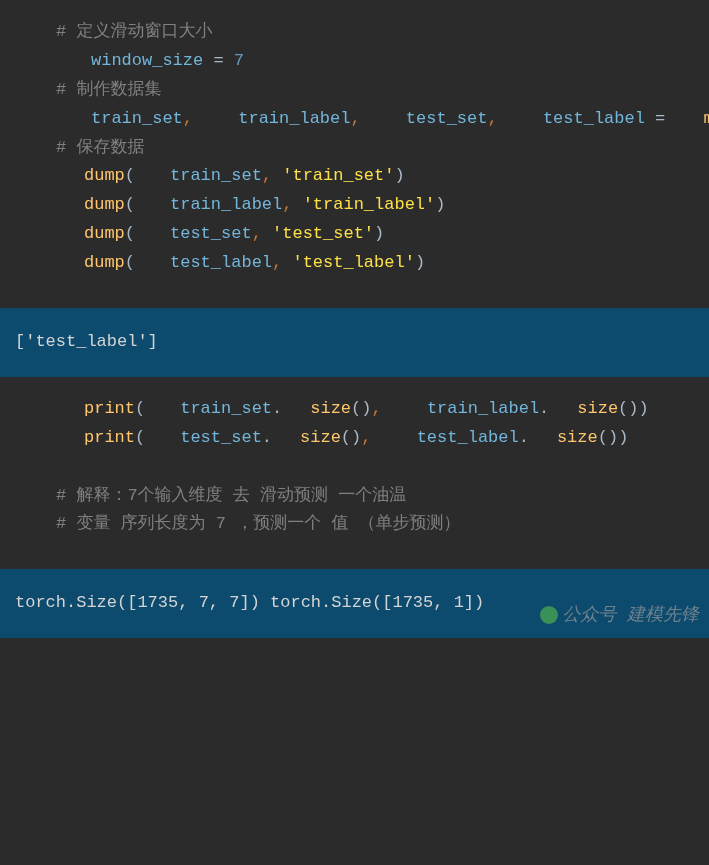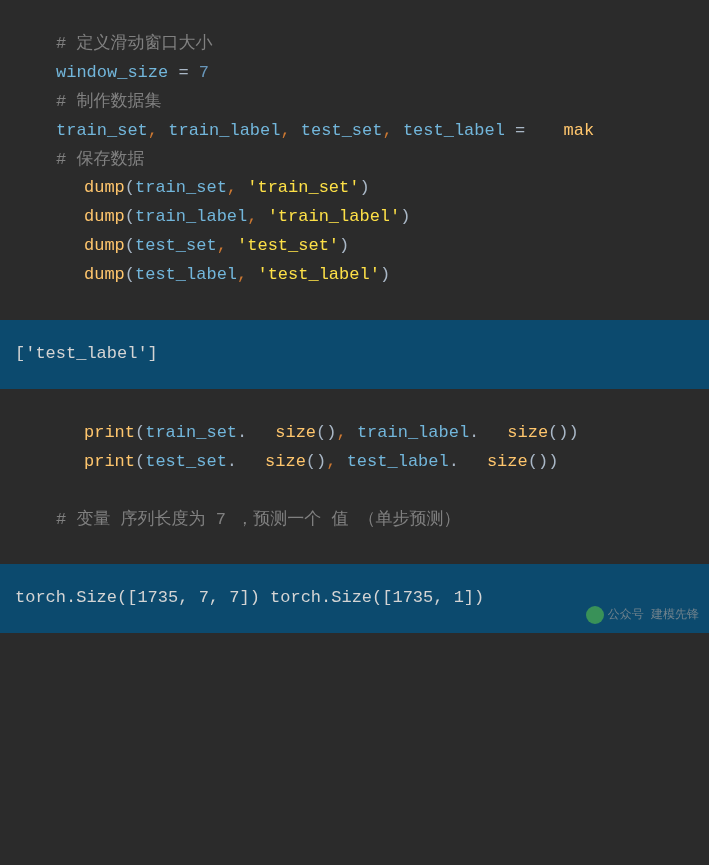--- a/index.html
+++ b/index.html
@@ -10,46 +10,47 @@
     body {
       font-family: 'Consolas', 'Monaco', 'Courier New', monospace;
       background: #2b2b2b;
       color: #a9b7c6;
       width: 709px;
       font-size: 17px;
       line-height: 1.7;
     }
     .code-block {
       background: #2b2b2b;
-      padding: 30px 15px 30px 56px;
+      padding: 18px 15px 30px 56px;
     }
     .output-block {
       background: #0c4a6e;
       color: #d4d4d4;
       padding: 20px 15px;
       font-size: 17px;
     }
     .comment { color: #808080; }
-    .variable { color: #72b6db; }
+    .variable { color: #72b6db; margin-left: 35px; }
     .operator { color: #a9b7c6; }
     .number { color: #6897bb; }
     .function { color: #ffc66d; margin-left: 28px; }
     .string { color: #fde047; }
     .paren { color: #a9b7c6; }
     .comma { color: #cc7832; }
     .dot { color: #a9b7c6; }
     .line {
       white-space: pre;
     }
     .watermark {
       position: absolute;
       right: 10px;
       color: #999;
-      font-size: 12px;
+      font-size: 18px;
       opacity: 0.7;
+      font-style: italic;
     }
     .watermark-container {
       position: relative;
     }
     .wm-icon {
       display: inline-block;
       width: 18px;
       height: 18px;
       background: #4caf50;
       border-radius: 50%;
@@ -74,20 +75,21 @@
 </div>
 
 <div class="output-block">
   <div class="line">['test_label']</div>
 </div>
 
 <div class="code-block">
   <div class="line"><span class="function">print</span><span class="paren">(</span><span class="variable">train_set</span><span class="dot">.</span><span class="function">size</span><span class="paren">(</span><span class="paren">)</span><span class="comma">, </span><span class="variable">train_label</span><span class="dot">.</span><span class="function">size</span><span class="paren">(</span><span class="paren">)</span><span class="paren">)</span></div>
   <div class="line"><span class="function">print</span><span class="paren">(</span><span class="variable">test_set</span><span class="dot">.</span><span class="function">size</span><span class="paren">(</span><span class="paren">)</span><span class="comma">, </span><span class="variable">test_label</span><span class="dot">.</span><span class="function">size</span><span class="paren">(</span><span class="paren">)</span><span class="paren">)</span></div>
   <div class="line">&nbsp;</div>
+  <div class="line"><span class="comment"># 解释：7个输入维度 去 滑动预测 一个油温</span></div>
   <div class="line"><span class="comment"># 变量 序列长度为 7 ，预测一个 值 （单步预测）</span></div>
 </div>
 
 <div class="output-block watermark-container">
   <div class="line">torch.Size([1735, 7, 7]) torch.Size([1735, 1])</div>
   <div class="watermark" style="bottom:8px;">
     <span class="wm-icon"></span><span>公众号</span> <span>建模先锋</span>
   </div>
 </div>
 

